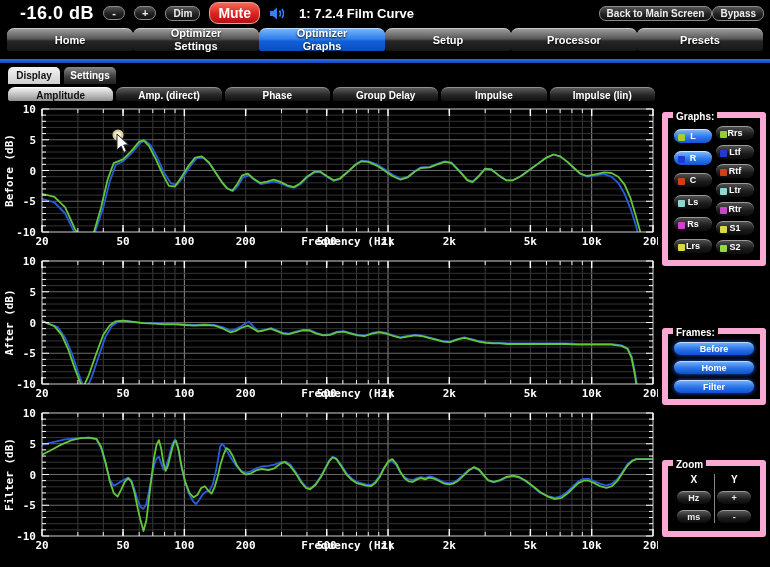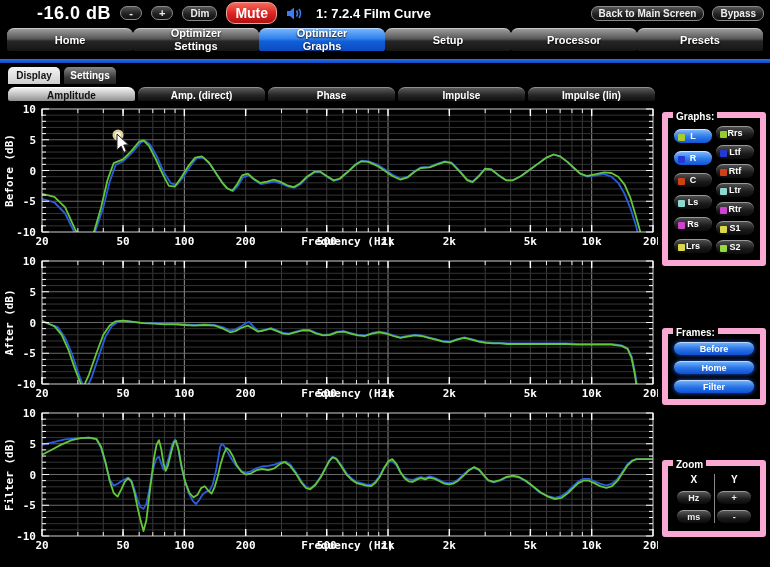--- a/index.html
+++ b/index.html
@@ -1,30 +1,30 @@
 <!DOCTYPE html>
 <html><head>
 <meta charset="utf-8">
 <style>
   * { margin:0; padding:0; box-sizing:border-box; }
   html,body { width:770px; height:567px; background:#000; overflow:hidden;
     font-family:"Liberation Sans", sans-serif; color:#fff; }
   .page { position:relative; width:770px; height:567px; background:#000; }
 
   
-  .topbar { height:26px; display:flex; align-items:center; gap:9px; padding-left:37px; }
+  .topbar { height:26px; display:flex; align-items:center; gap:9px; padding-left:20px; }
   .vol-display { font-size:18px; font-weight:bold; letter-spacing:0.5px; }
   .pill-btn { background:linear-gradient(#555,#222 55%,#111); border:1px solid #8a8a8a;
     border-radius:7px; color:#eee; font-size:10px; font-weight:bold; text-align:center;
     padding:1px 7px; min-width:24px; line-height:11px; cursor:default; }
   .vol-step { min-width:22px; font-size:11px; line-height:10px; }
   .mute-btn { background:linear-gradient(#f46a5a,#dc2020 55%,#b01212); border:1px solid #f2a090;
     border-radius:9px; color:#fff; font-size:14px; font-weight:bold; padding:2px 8px; }
   .preset-title { font-size:13px; font-weight:bold; margin-left:4px; }
-  .topbar-right { margin-left:auto; display:flex; gap:8px; padding-right:6px; }
+  .topbar-right { margin-left:auto; display:flex; padding-right:6px; }
 
   
   .tabrow { display:flex; padding:2px 7px 8px 7px; height:33px; }
   .tab { flex:1; border-radius:7px 7px 2px 2px; background:linear-gradient(#9c9c9c,#565656 45%,#262626 55%,#161616);
     border-top:1px solid #c8c8c8; color:#fff; font-size:11px; font-weight:bold; text-align:center;
     display:flex; align-items:center; justify-content:center; white-space:pre-line; line-height:13px;
     text-shadow:0 1px 2px #000; }
   .tab.selected { background:linear-gradient(#74b4fa,#2f80ec 45%,#115fd8 55%,#0c4cc0); border-top:1px solid #bcd8ff; }
   .blue-strip { height:4px; background:linear-gradient(#2d6fe4,#0d4cc4); }
 
@@ -118,20 +118,21 @@
 
   <div class="ptrow">
     <div class="subtab light">Display</div>
     <div class="subtab dark">Settings</div>
   </div>
 
   <div class="graphtabs" id="graphtabs">
       <div class="gtab selected">Amplitude</div>
       <div class="gtab">Amp. (direct)</div>
       <div class="gtab">Phase</div>
+      <div class="gtab">Group Delay</div>
       <div class="gtab">Impulse</div>
       <div class="gtab">Impulse (lin)</div>
     </div>
 
   <div class="main">
     <div class="charts-col" id="charts">
         <div class="chart-block"><svg width="658" height="152" viewBox="0 0 658 152">
             <defs>
               <clipPath id="clip0">
                 <rect x="42" y="5" width="611" height="123"></rect>

